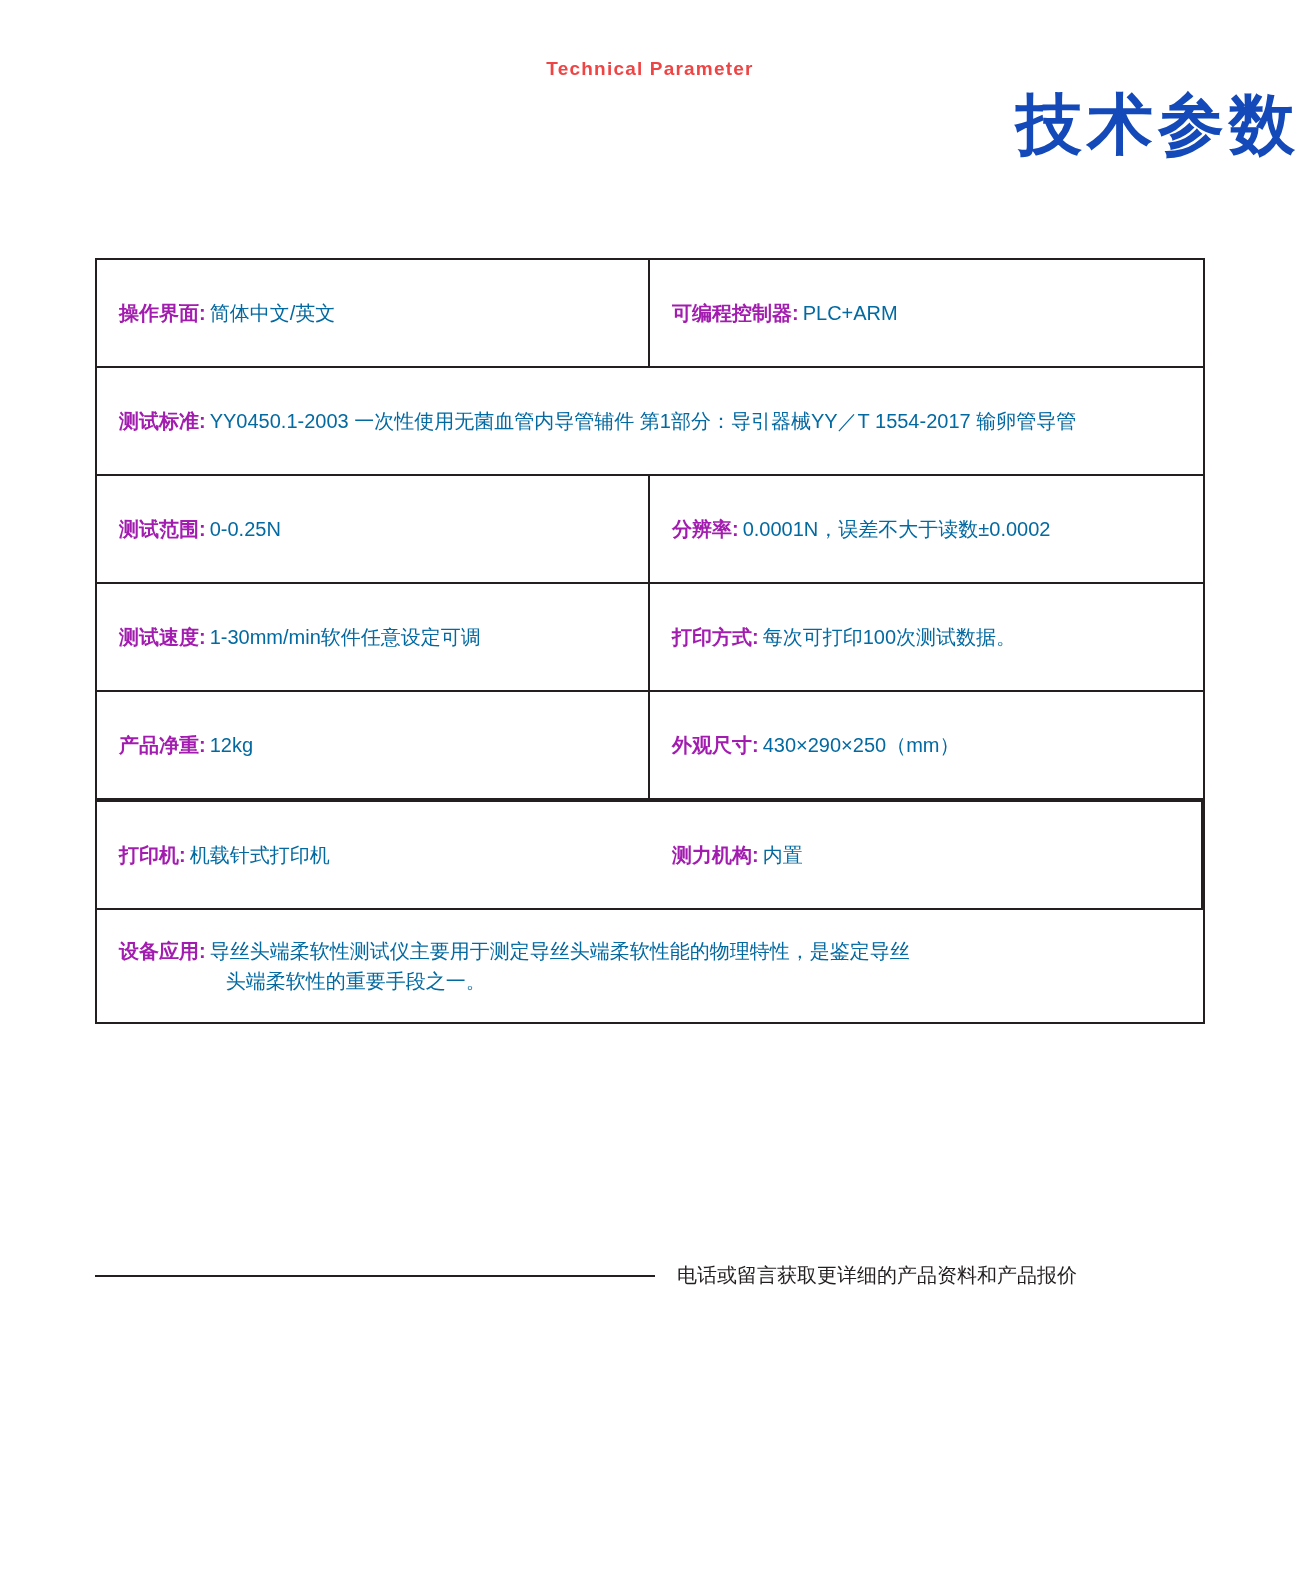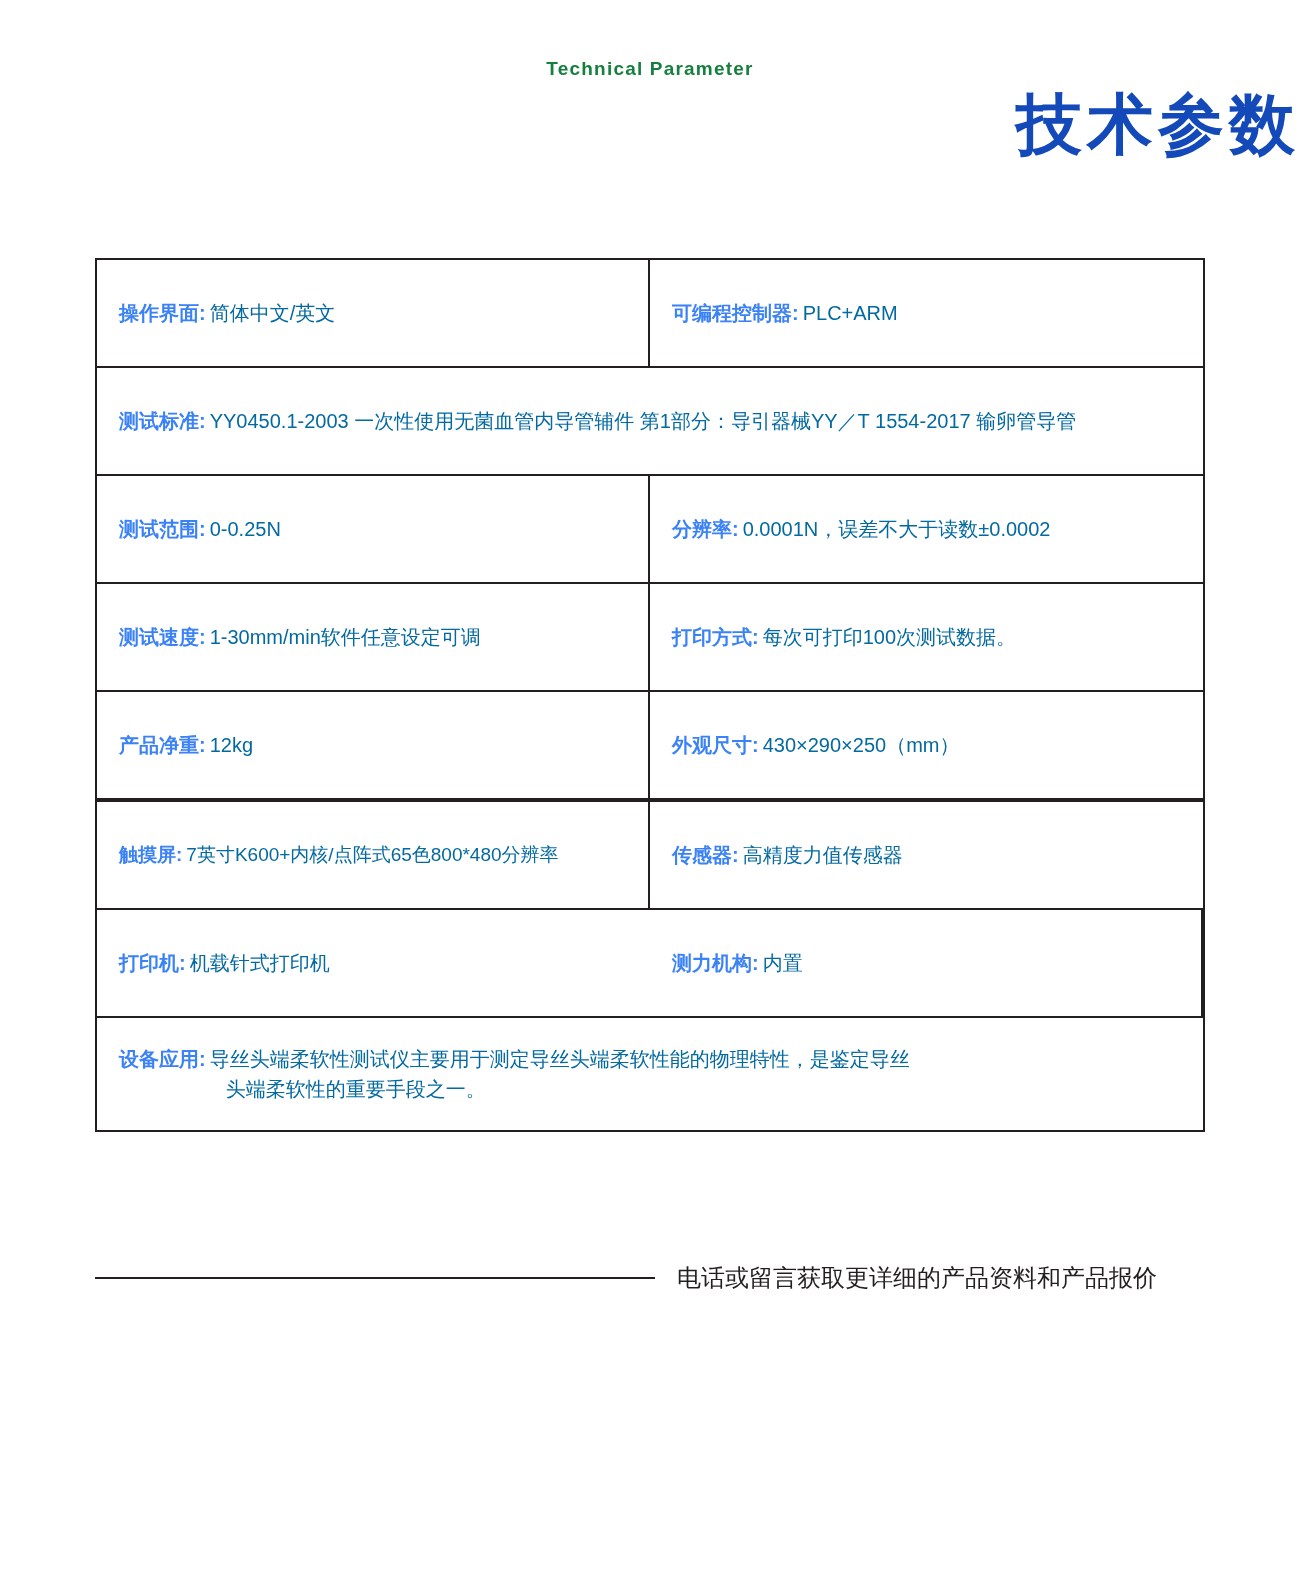--- a/index.html
+++ b/index.html
@@ -18,21 +18,21 @@
 
   
   .header {
     text-align: center;
     padding-top: 58px;
   }
   .header .eyebrow {
     font-size: 19px;
     letter-spacing: 1.2px;
     font-weight: 700;
-    color: #15803d;
+    color: #ef4444;
     margin: 0 0 8px 0;
   }
   .header .title {
     font-size: 66px;
     font-weight: 700;
     letter-spacing: 5px;
     color: #1349b8;
     margin: 0;
     line-height: 1.1;
     text-align: right;
@@ -69,21 +69,21 @@
     flex: 0 0 50%;
   }
   .cell.left-half {
     border-right: 2px solid #231f20;
   }
   .cell.full {
     width: 100%;
     flex: 0 0 100%;
   }
   .cell .label {
-    color: #3b82f6;
+    color: #a21caf;
     font-weight: 700;
     white-space: nowrap;
     margin-right: 4px;
   }
   .cell .value {
     color: #0369a1;
   }
   .cell.multiline {
     align-items: flex-start;
     padding-top: 26px;
@@ -109,21 +109,21 @@
     display: flex;
     align-items: center;
   }
   .footer .rule {
     height: 2px;
     background: #231f20;
     flex: 0 0 560px;
     margin-right: 22px;
   }
   .footer .note {
-    font-size: 24px;
+    font-size: 20px;
     color: #231f20;
     white-space: nowrap;
   }
 </style>
 </head>
 <body>
 
 <div class="header">
   <p class="eyebrow">Technical Parameter</p>
   <h1 class="title">技术参数</h1>
@@ -178,30 +178,20 @@
     </div>
     <div class="cell half">
       <span class="label">外观尺寸:</span>
       <span class="value">430×290×250（mm）</span>
     </div>
   </div>
 
   <div class="row">
   </div>
 
-  <div class="row">
-    <div class="cell half left-half tight">
-      <span class="label">触摸屏:</span>
-      <span class="value">7英寸K600+内核/点阵式65色800*480分辨率</span>
-    </div>
-    <div class="cell half">
-      <span class="label">传感器:</span>
-      <span class="value">高精度力值传感器</span>
-    </div>
-  </div>
 
   <div class="row">
     <div class="cell half">
       <span class="label">打印机:</span>
       <span class="value">机载针式打印机</span>
     </div>
     <div class="cell half left-half">
       <span class="label">测力机构:</span>
       <span class="value">内置</span>
     </div>

